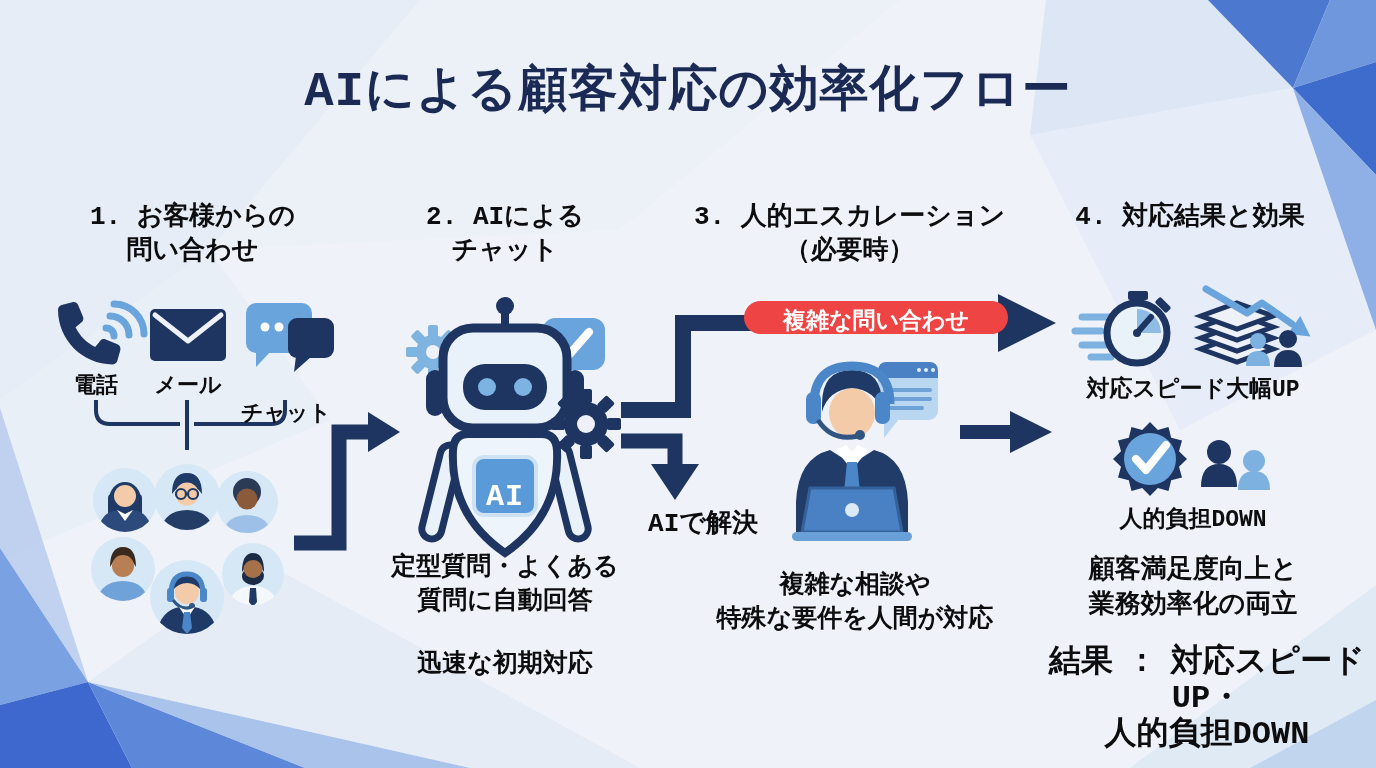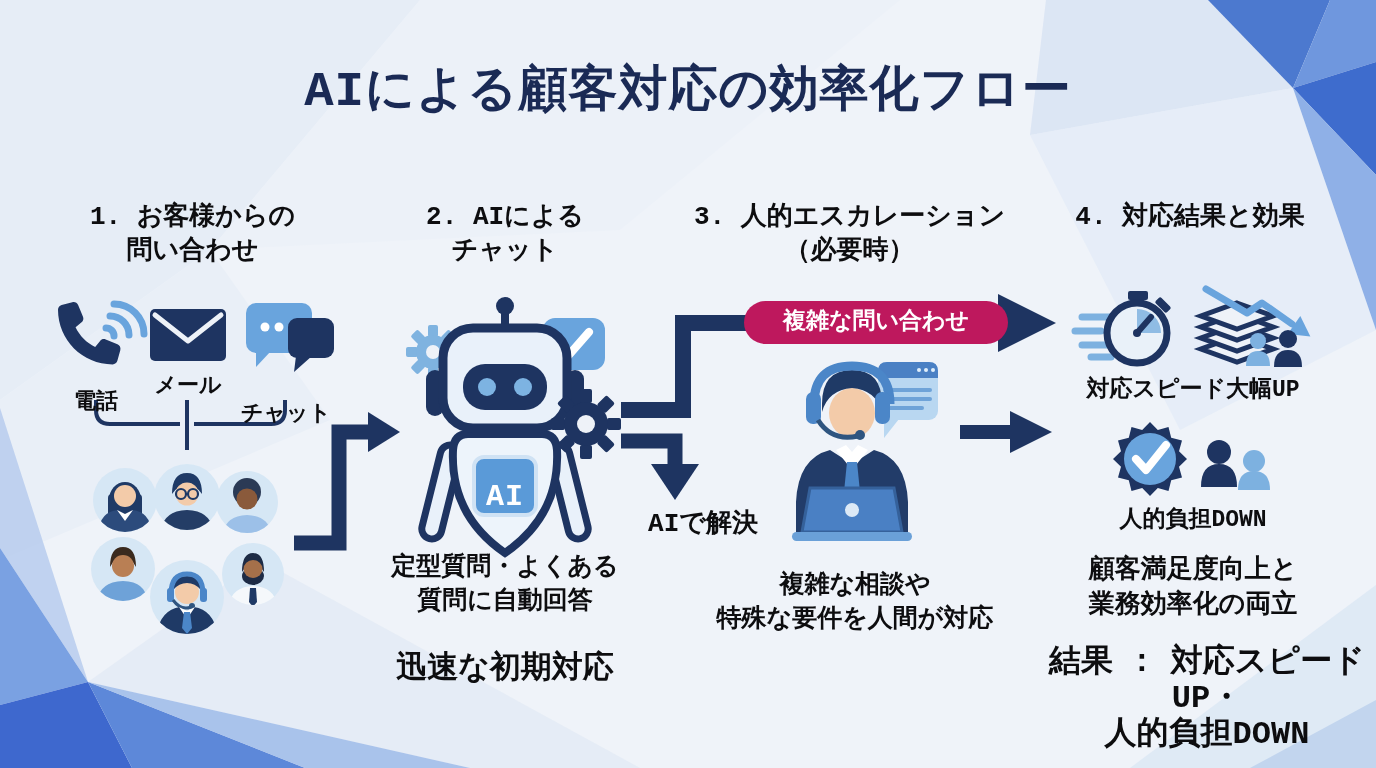--- a/index.html
+++ b/index.html
@@ -8,30 +8,30 @@
   svg.layer{position:absolute;left:0;top:0;}
   .t{position:absolute;text-align:center;color:#0d0d0f;font-weight:800;}
   .title{left:0;top:56px;width:1376px;font-size:49px;font-weight:800;
          color:#1a2a55;letter-spacing:1px;}
   .hdr{font-size:26px;line-height:34px;}
   .hdr1{left:55px;top:200px;width:275px;}
   .hdr2{left:390px;top:200px;width:230px;}
   .hdr3{left:662px;top:200px;width:375px;}
   .hdr4{left:1040px;top:200px;width:300px;}
   .chlab{top:370px;width:96px;font-size:22px;}
-  .lab-phone{left:48px;margin-top:16px;}
+  .lab-phone{left:48px;}
   .lab-mail{left:140px;}
   .lab-chat{left:238px;margin-top:28px;}
   .cap{font-size:25px;line-height:34px;}
   .cap2{left:358px;top:551px;width:294px;}
-  .cap2sub{left:358px;top:646px;width:294px;font-size:31px;}
+  .cap2sub{left:358px;top:646px;width:294px;font-size:25px;}
   .cap3{left:652px;top:569px;width:406px;}
   .resolved{left:615px;top:505px;width:176px;font-size:26px;}
-  .pill{position:absolute;left:744px;top:301px;width:264px;height:43px;
-        background:#be185d;border-radius:22px;color:#ffffff;font-size:23px;
+  .pill{position:absolute;left:744px;top:301px;width:264px;height:33px;
+        background:#ef4444;border-radius:22px;color:#ffffff;font-size:23px;
         font-weight:700;text-align:center;line-height:43px;}
   .s4lab{width:310px;font-size:23px;}
   .s4speed{left:1038px;top:373px;}
   .s4load{left:1038px;top:503px;}
   .s4main{left:1038px;top:553px;width:310px;font-size:26px;line-height:35px;}
   .s4result{left:1036px;top:645px;width:342px;font-size:32px;line-height:36px;}
   .aibadge{left:474px;top:480px;width:62px;font-size:30px;color:#ffffff;
            letter-spacing:1px;}
 </style>
 </head>

